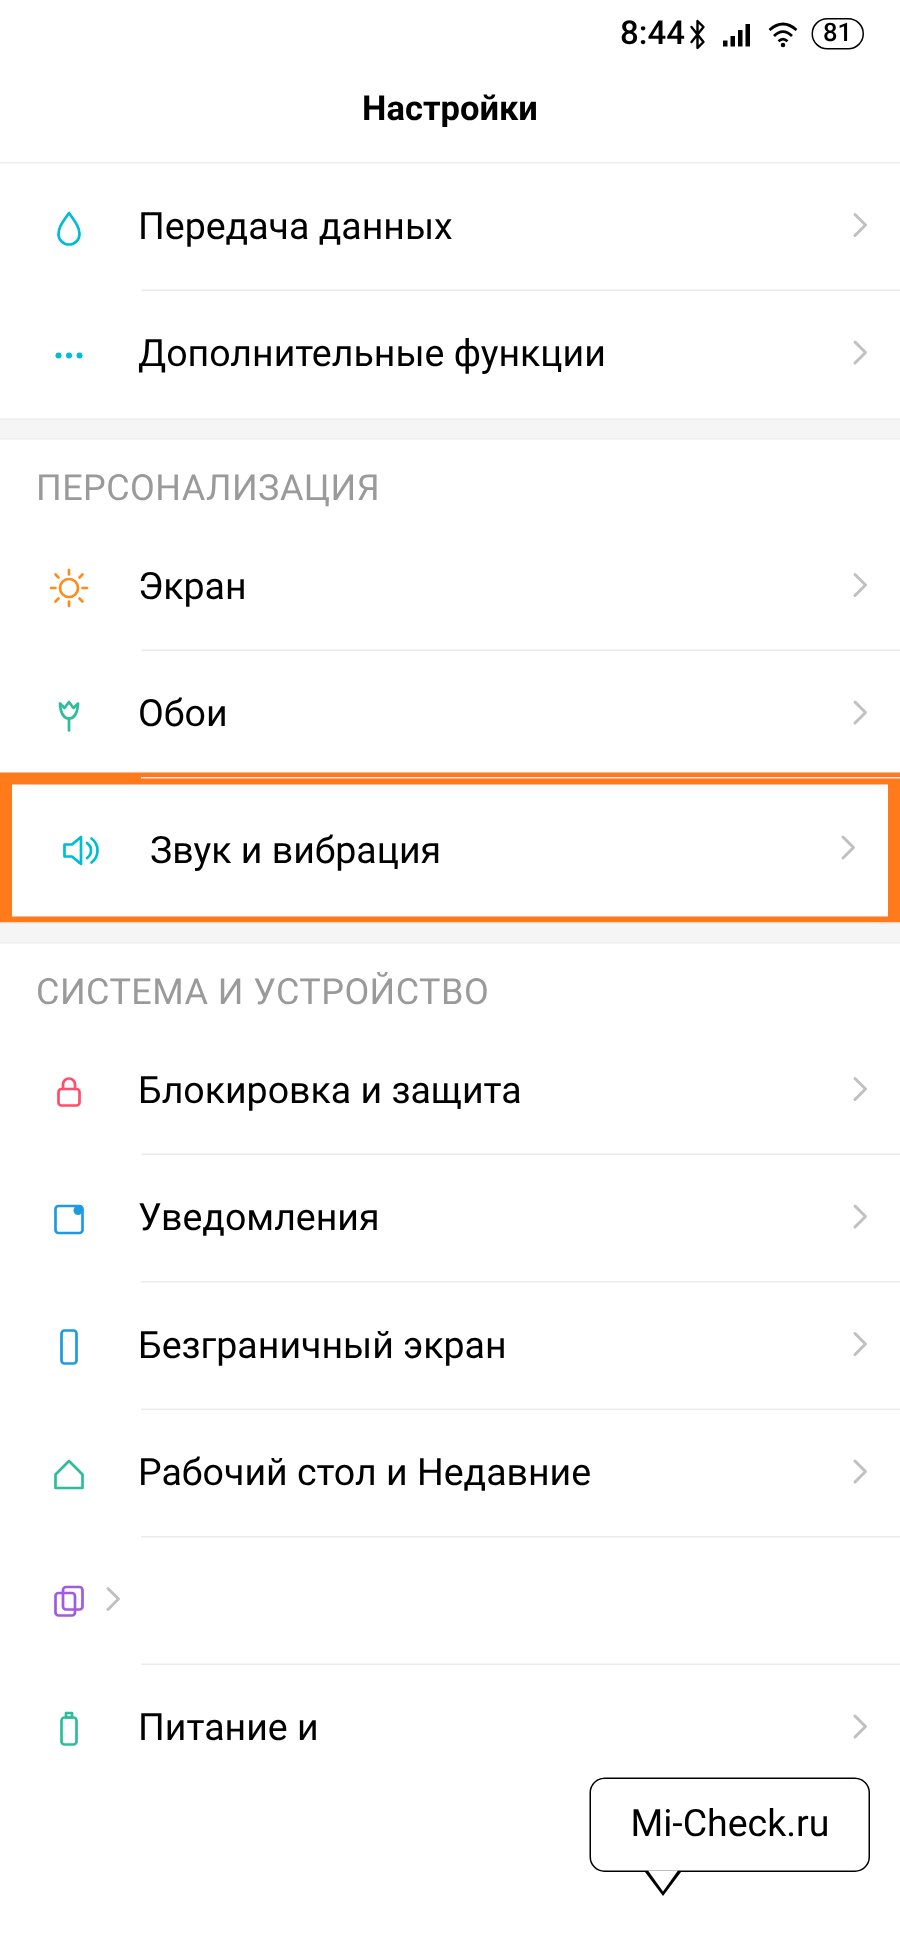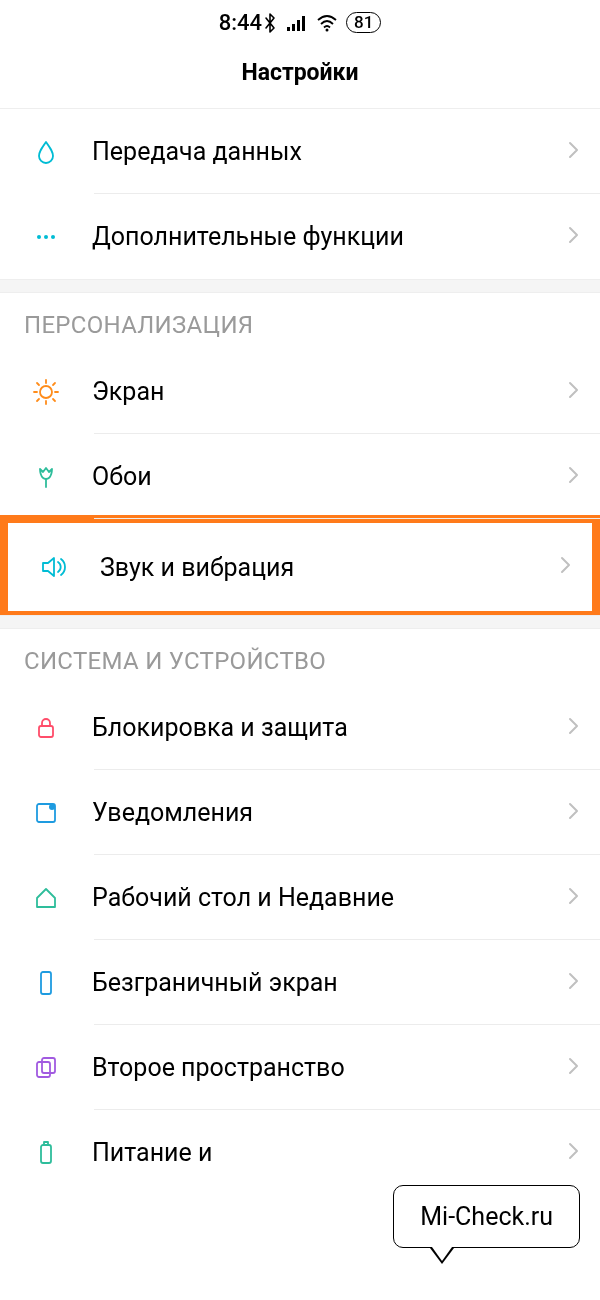--- a/index.html
+++ b/index.html
@@ -1,17 +1,17 @@
 <!DOCTYPE html>
 <html><head>
 <meta charset="utf-8">
 <style>
   * { box-sizing: border-box; margin: 0; padding: 0; }
   html, body { width: 600px; height: 1300px; background: #fff; font-family: -apple-system, Roboto, "Helvetica Neue", Arial, sans-serif; color: #000; overflow: hidden; }
-  .status-bar { display: flex; justify-content: center; align-items: center; padding: 10px 24px 6px 24px; font-size: 22px; font-weight: 500; color: #000; }
+  .status-bar { display: flex; justify-content: flex-end; align-items: center; padding: 10px 24px 6px 24px; font-size: 22px; font-weight: 500; color: #000; }
   .status-right { display: flex; align-items: center; gap: 8px; }
   .status-right svg { display: block; }
   .battery-pill { border: 1.5px solid #000; border-radius: 12px; padding: 1px 7px; font-size: 17px; font-weight: 500; line-height: 1; }
   .header { text-align: center; font-size: 23px; font-weight: 700; padding: 18px 0 22px 0; }
   .group-sep { height: 14px; background: #f5f5f5; border-top: 1px solid #eee; border-bottom: 1px solid #eee; }
   .group-header { font-size: 24px; color: #9a9a9a; padding: 18px 24px 10px 24px; letter-spacing: 0.3px; }
   .row { display: flex; align-items: center; height: 85px; padding: 0 20px 0 24px; position: relative; }
   .row .icon-wrap { width: 44px; display: flex; justify-content: center; align-items: center; flex-shrink: 0; }
   .row .label { flex: 1; font-size: 25px; color: #000; padding-left: 24px; white-space: nowrap; overflow: hidden; text-overflow: ellipsis; }
   .row .chev { flex-shrink: 0; }
@@ -159,49 +159,48 @@
       </span>
       <span class="label">Уведомления</span>
       <span class="chev"><svg width="14" height="22" viewBox="0 0 14 22">
           <path d="M4 4 L11 11 L4 18" fill="none" stroke="#c0c0c0" stroke-width="2" stroke-linecap="round" stroke-linejoin="round"></path>
         </svg></span>
       <div class="divider"></div>
     </div>
     <div class="row">
       <span class="icon-wrap">
         <svg width="28" height="28" viewBox="0 0 28 28">
+          <rect x="9" y="3" width="10" height="22" rx="2" stroke="#1e9be0" fill="none" stroke-width="1.8" stroke-linecap="round" stroke-linejoin="round"></rect>
+        </svg>
+      </span>
+      <span class="label">Безграничный экран</span>
+      <span class="chev"><svg width="14" height="22" viewBox="0 0 14 22">
+          <path d="M4 4 L11 11 L4 18" fill="none" stroke="#c0c0c0" stroke-width="2" stroke-linecap="round" stroke-linejoin="round"></path>
+        </svg></span>
+      <div class="divider"></div>
+    </div>
+    <div class="row">
+      <span class="icon-wrap">
+        <svg width="28" height="28" viewBox="0 0 28 28">
           <path d="M5 14 L14 5 L23 14 V23 H5 Z" stroke="#2ebd9b" fill="none" stroke-width="1.8" stroke-linecap="round" stroke-linejoin="round"></path>
         </svg>
       </span>
       <span class="label">Рабочий стол и Недавние</span>
-      <span class="chev"><svg width="14" height="22" viewBox="0 0 14 22">
-          <path d="M4 4 L11 11 L4 18" fill="none" stroke="#c0c0c0" stroke-width="2" stroke-linecap="round" stroke-linejoin="round"></path>
-        </svg></span>
-      <div class="divider"></div>
-    </div>
-    <div class="row">
-      <span class="icon-wrap">
-        <svg width="28" height="28" viewBox="0 0 28 28">
-          <rect x="9" y="3" width="10" height="22" rx="2" stroke="#1e9be0" fill="none" stroke-width="1.8" stroke-linecap="round" stroke-linejoin="round"></rect>
-        </svg>
-      </span>
-      <span class="label">Безграничный экран</span>
       <span class="chev"><svg width="14" height="22" viewBox="0 0 14 22">
           <path d="M4 4 L11 11 L4 18" fill="none" stroke="#c0c0c0" stroke-width="2" stroke-linecap="round" stroke-linejoin="round"></path>
         </svg></span>
       <div class="divider"></div>
     </div>
     <div class="row">
       <span class="icon-wrap">
         <svg width="28" height="28" viewBox="0 0 28 28">
           <rect x="5" y="8" width="13" height="15" rx="2" stroke="#a15ae0" fill="none" stroke-width="1.8" stroke-linecap="round" stroke-linejoin="round"></rect>
           <rect x="10" y="4" width="13" height="15" rx="2" stroke="#a15ae0" fill="none" stroke-width="1.8" stroke-linecap="round" stroke-linejoin="round"></rect>
         </svg>
       </span>
-      <span class="label">Второе пространство</span>
       <span class="chev"><svg width="14" height="22" viewBox="0 0 14 22">
           <path d="M4 4 L11 11 L4 18" fill="none" stroke="#c0c0c0" stroke-width="2" stroke-linecap="round" stroke-linejoin="round"></path>
         </svg></span>
       <div class="divider"></div>
     </div>
     <div class="row">
       <span class="icon-wrap">
         <svg width="28" height="28" viewBox="0 0 28 28">
           <rect x="9" y="6" width="10" height="18" rx="2" stroke="#2ebd9b" fill="none" stroke-width="1.8" stroke-linecap="round" stroke-linejoin="round"></rect>
           <rect x="12" y="3" width="4" height="3" stroke="#2ebd9b" fill="none" stroke-width="1.8" stroke-linecap="round" stroke-linejoin="round"></rect>

